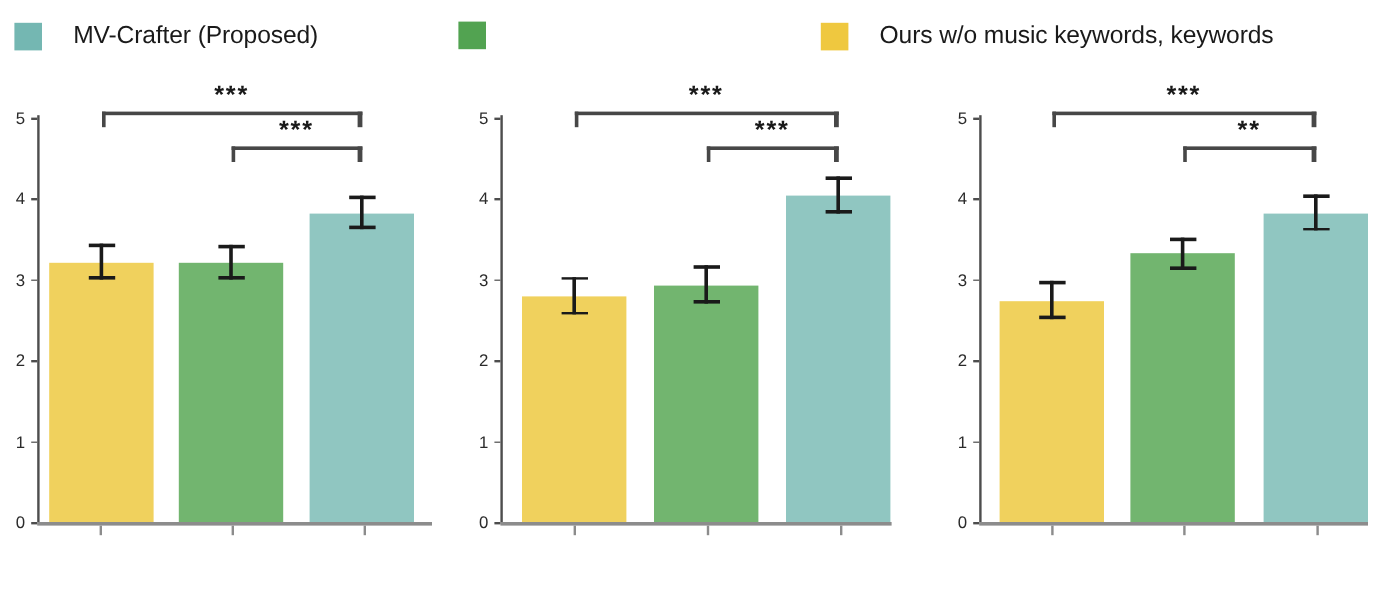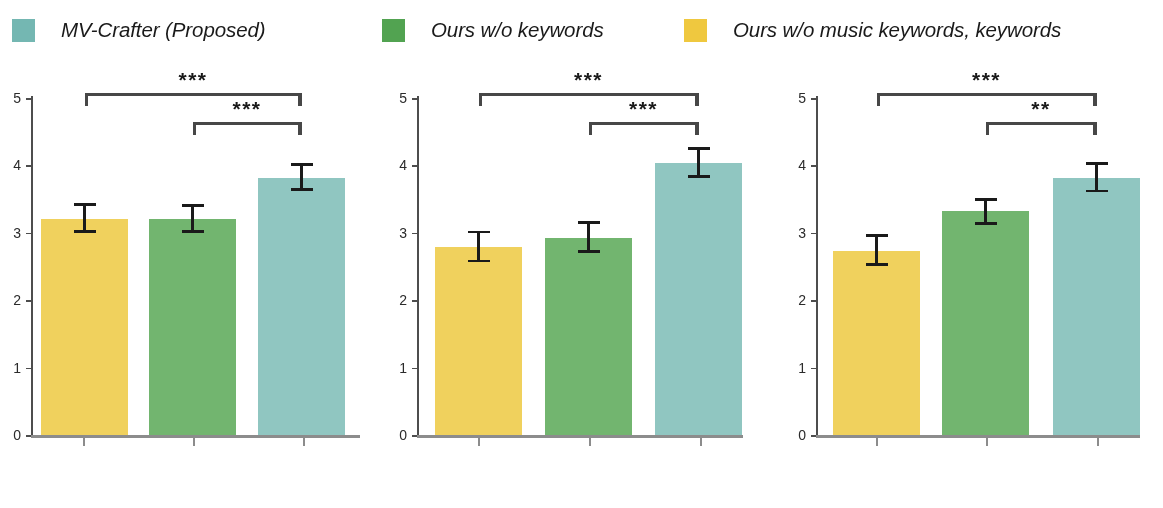--- a/index.html
+++ b/index.html
@@ -8,21 +8,21 @@
     font-family:"Liberation Sans","DejaVu Sans",sans-serif;
     overflow:hidden;
   }
   #root{position:relative;width:1163px;height:508px;}
 
   
   .legend{
     position:absolute;left:0;top:0;width:1163px;height:60px;
     display:flex;align-items:center;
   }
-  .legend-item{display:flex;align-items:center;font-style:italic;}
+  .legend-item{display:flex;align-items:center;}
   .legend-swatch{
     width:23px;height:23px;display:block;flex:0 0 auto;
   }
   .legend-label{
     font-size:20.5px;color:#1a1a1a;white-space:nowrap;
     margin-left:26px;letter-spacing:-0.1px;
   }
   #leg0{position:absolute;left:12px;top:18px;}
   #leg1{position:absolute;left:382px;top:18px;}
   #leg2{position:absolute;left:684px;top:18px;}
@@ -83,21 +83,20 @@
 
   <div class="legend">
 
     <div class="legend-item" id="leg0">
       <span class="legend-swatch" style="background: rgb(116, 183, 178);"></span>
       <span class="legend-label">MV-Crafter (Proposed)</span>
     </div>
 
     <div class="legend-item" id="leg1">
       <span class="legend-swatch" style="background: rgb(82, 163, 81);"></span>
-      <span class="legend-label">Ours w/o keywords</span>
     </div>
 
     <div class="legend-item" id="leg2">
       <span class="legend-swatch" style="background: rgb(239, 200, 63);"></span>
       <span class="legend-label">Ours w/o music keywords, keywords</span>
     </div>
 
   </div>
 
   <div class="panel" id="panel0">

